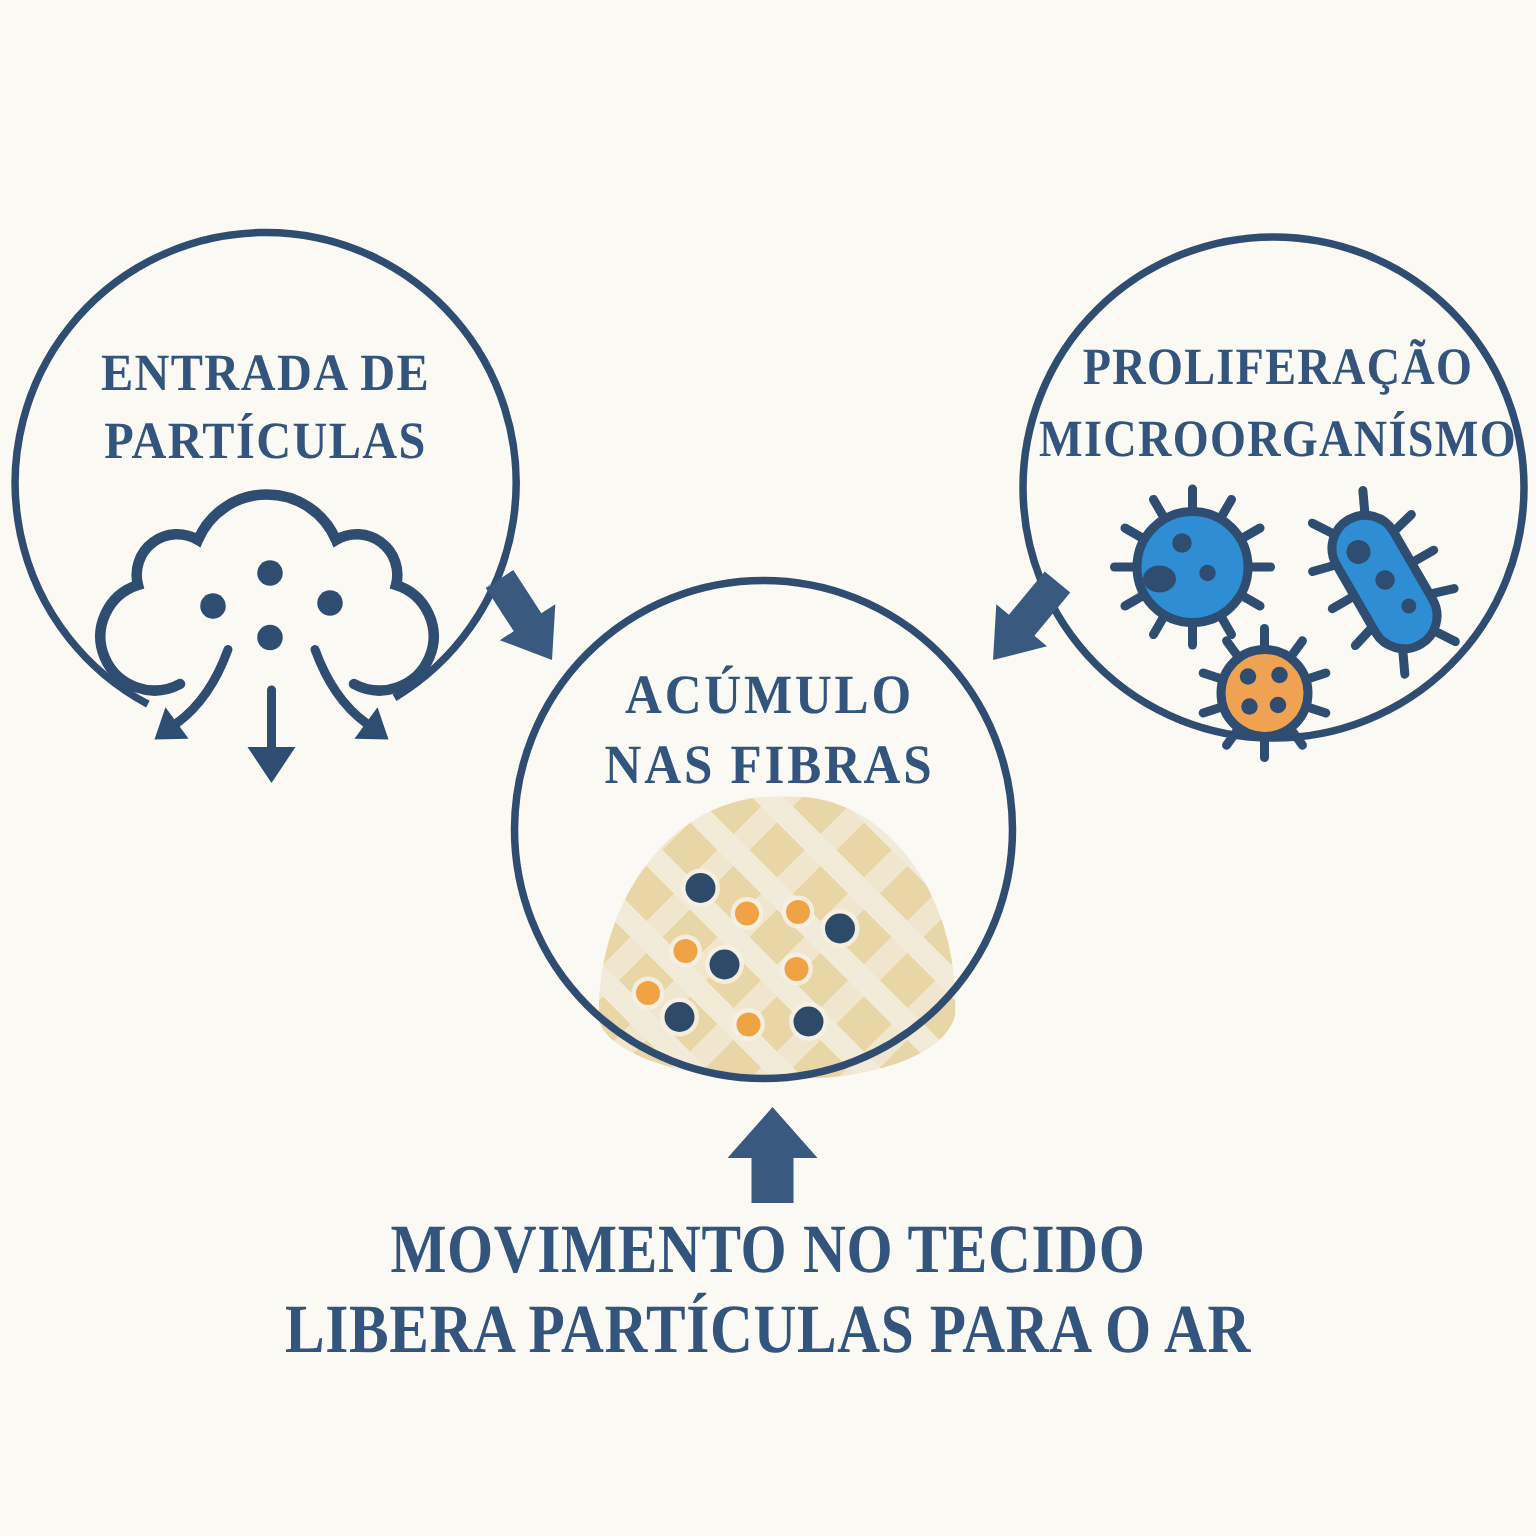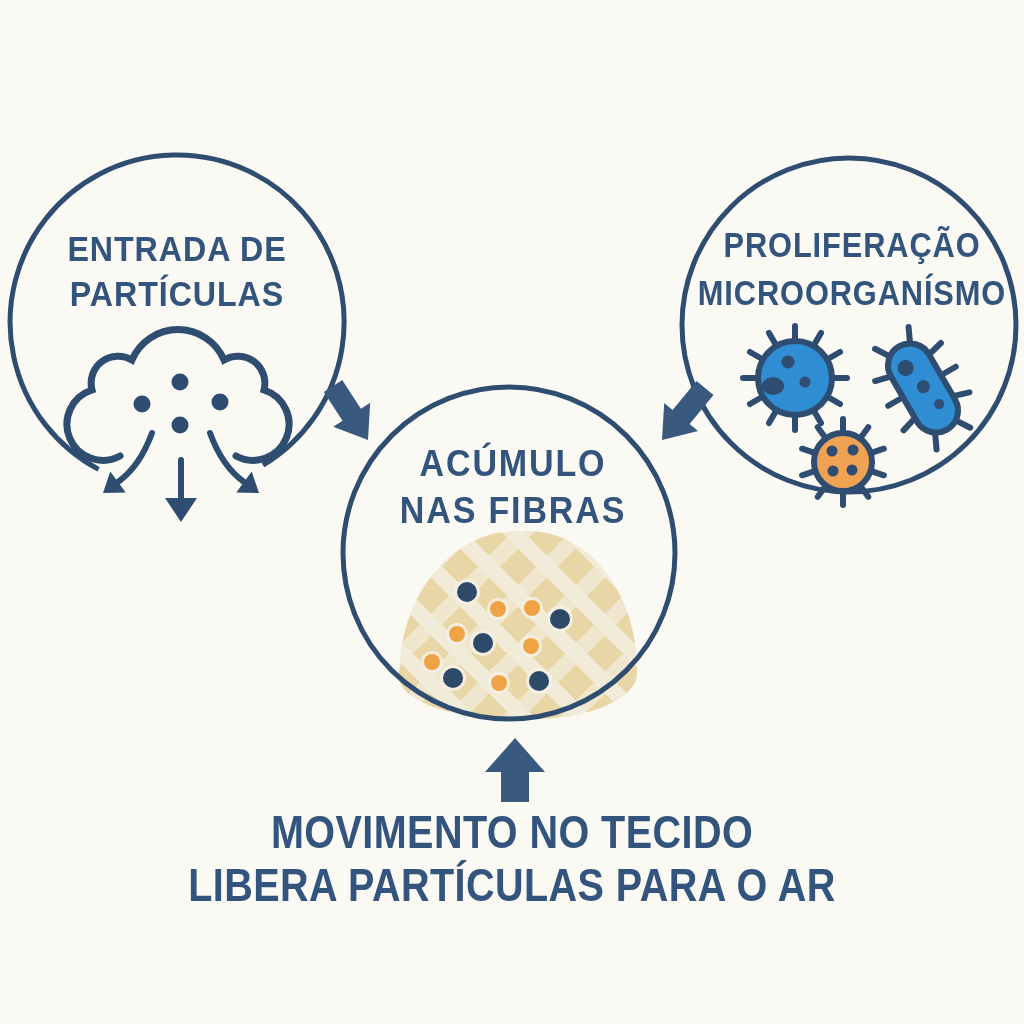--- a/index.html
+++ b/index.html
@@ -4,21 +4,21 @@
 <style>
   :root{
     --bg:#fbf9f3; --navy:#2e4d71; --text:#33547c; --arrow:#3a597f;
     --blue:#2f8ed3; --orange:#efa251;
     --fab-base:#e9d6a7; --fab-light:#f1ecda;
     --dot-navy:#2e4a69; --dot-orange:#f0a344;
   }
   html,body{margin:0;padding:0;background:var(--bg);}
   .canvas{
     position:relative;width:1024px;height:1024px;background:var(--bg);
-    overflow:hidden;font-family:Liberation Sans, sans-serif;
+    overflow:hidden;font-family:Liberation Serif, serif;
   }
   .fabric{
     position:absolute;left:399px;top:531px;width:238px;height:188px;
     background-color:var(--fab-base);
     background-image:
       repeating-linear-gradient(45deg, rgba(241,236,218,0.95) 0 15px, transparent 15px 41px),
       repeating-linear-gradient(-45deg, rgba(241,236,218,0.75) 0 15px, transparent 15px 41px);
     border-radius:52% 48% 46% 50% / 82% 78% 26% 24%;
     overflow:hidden;
   }

